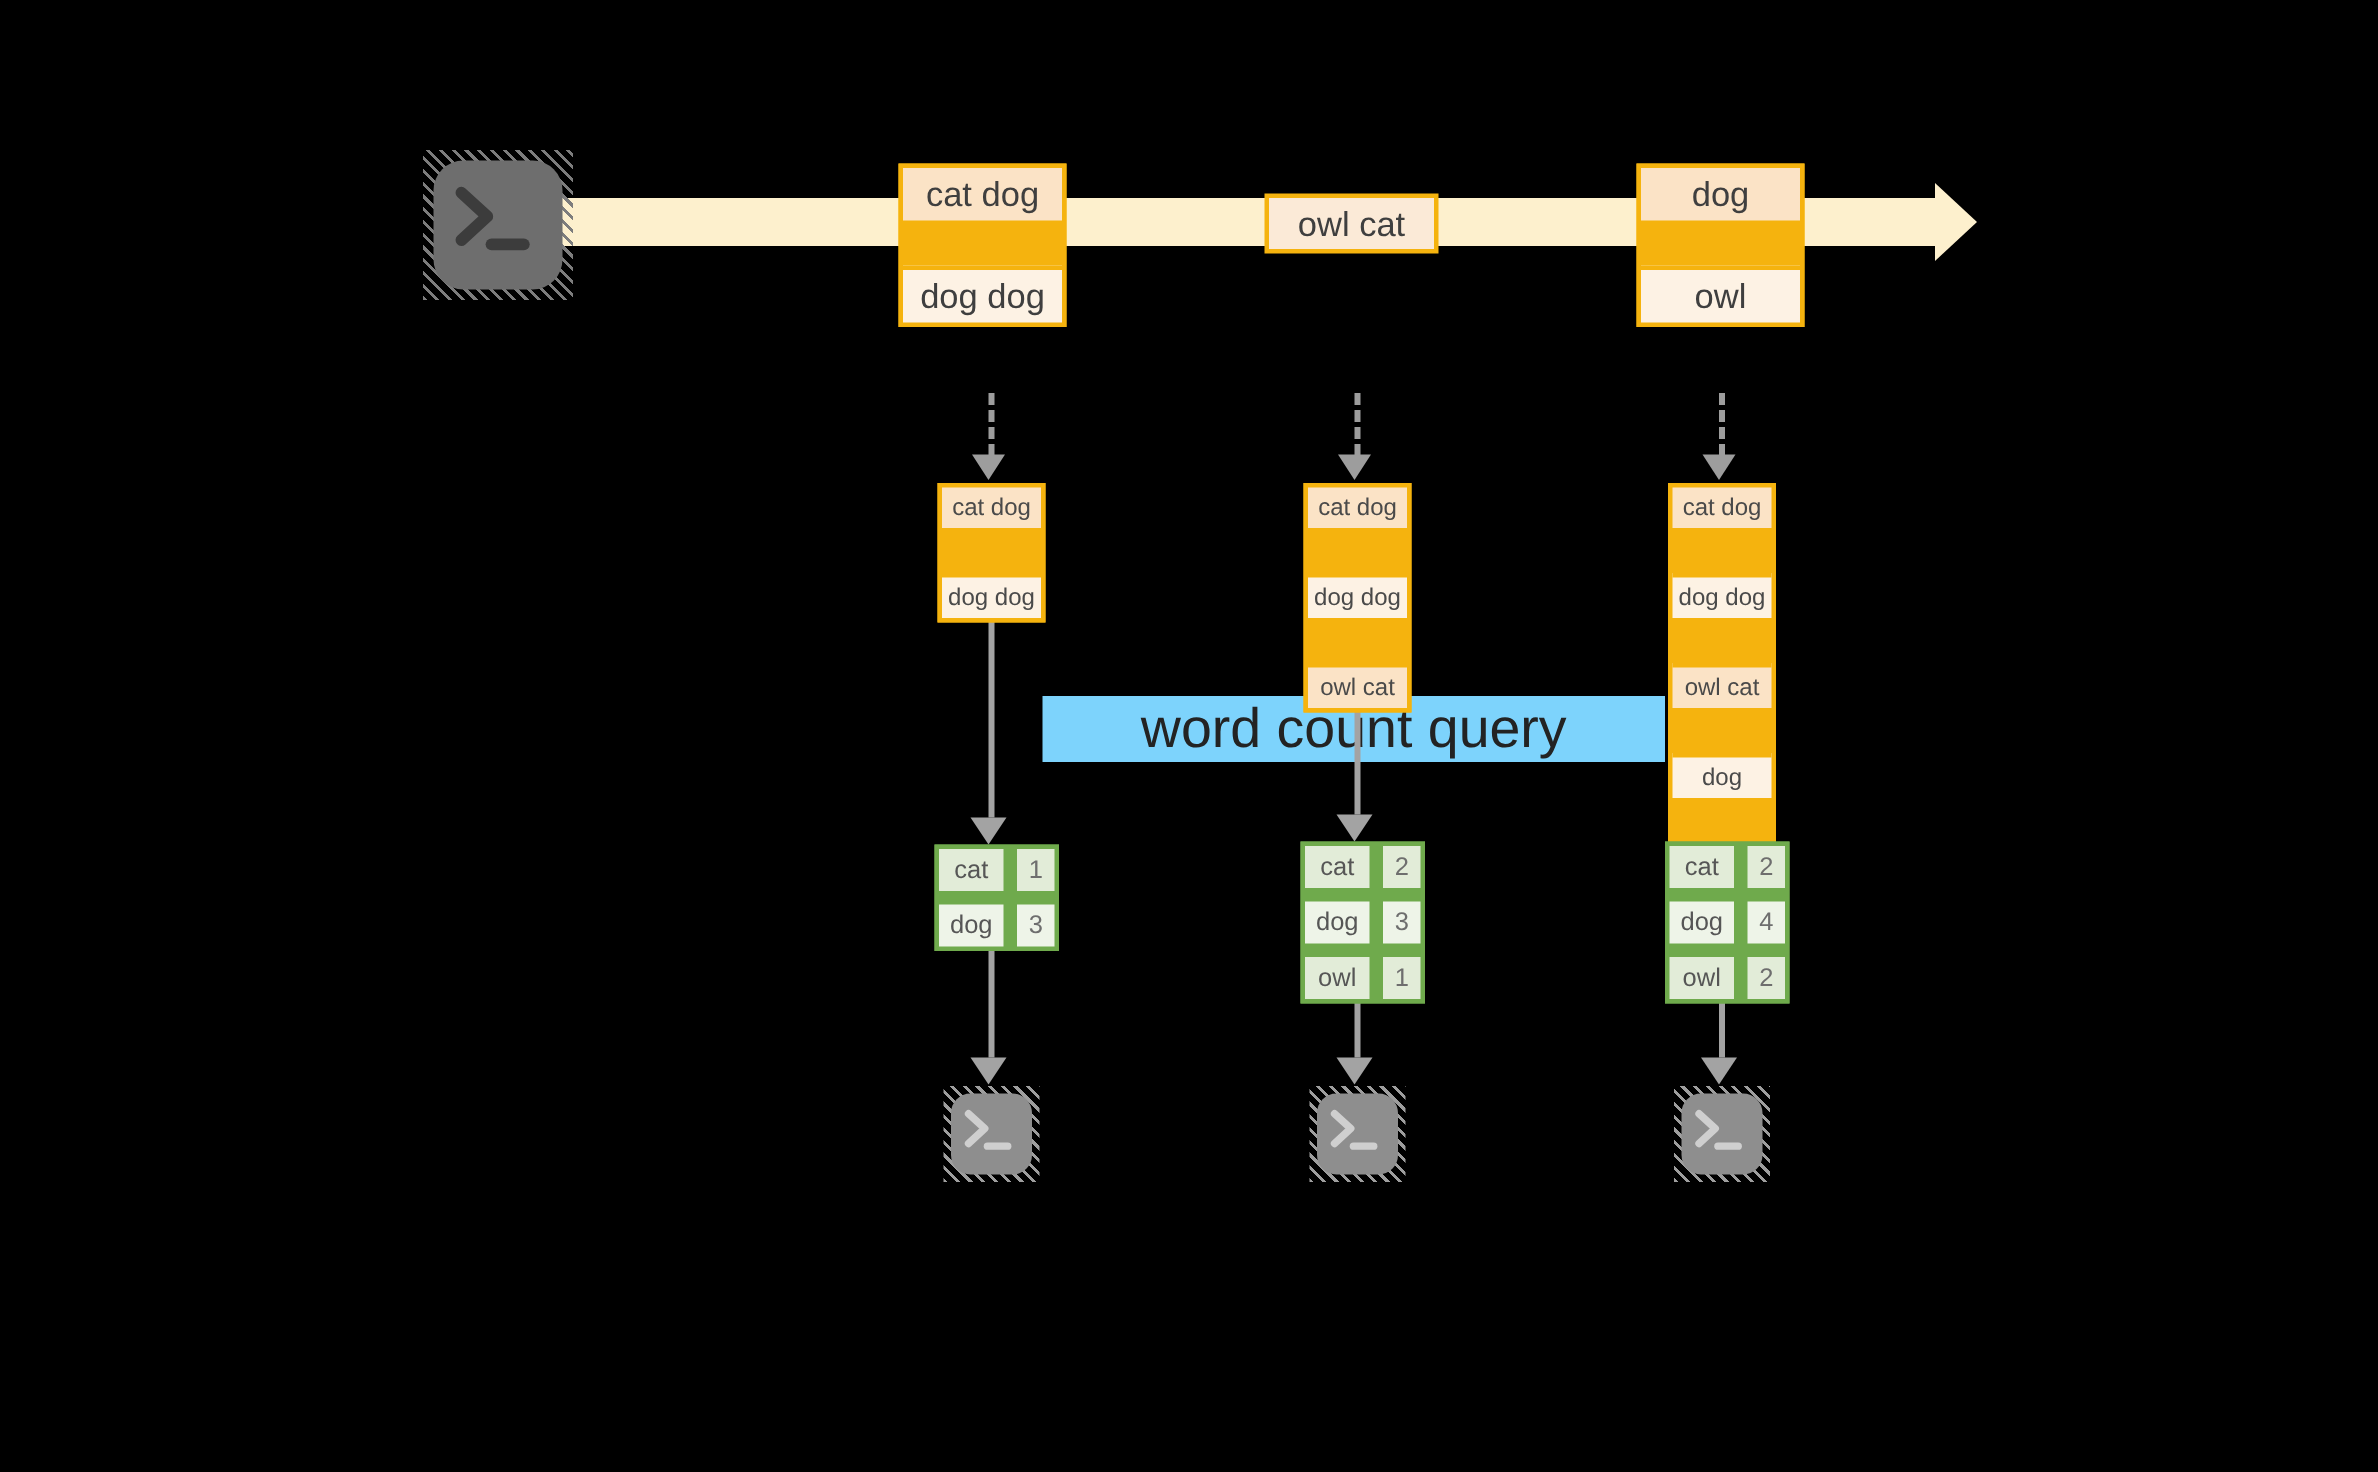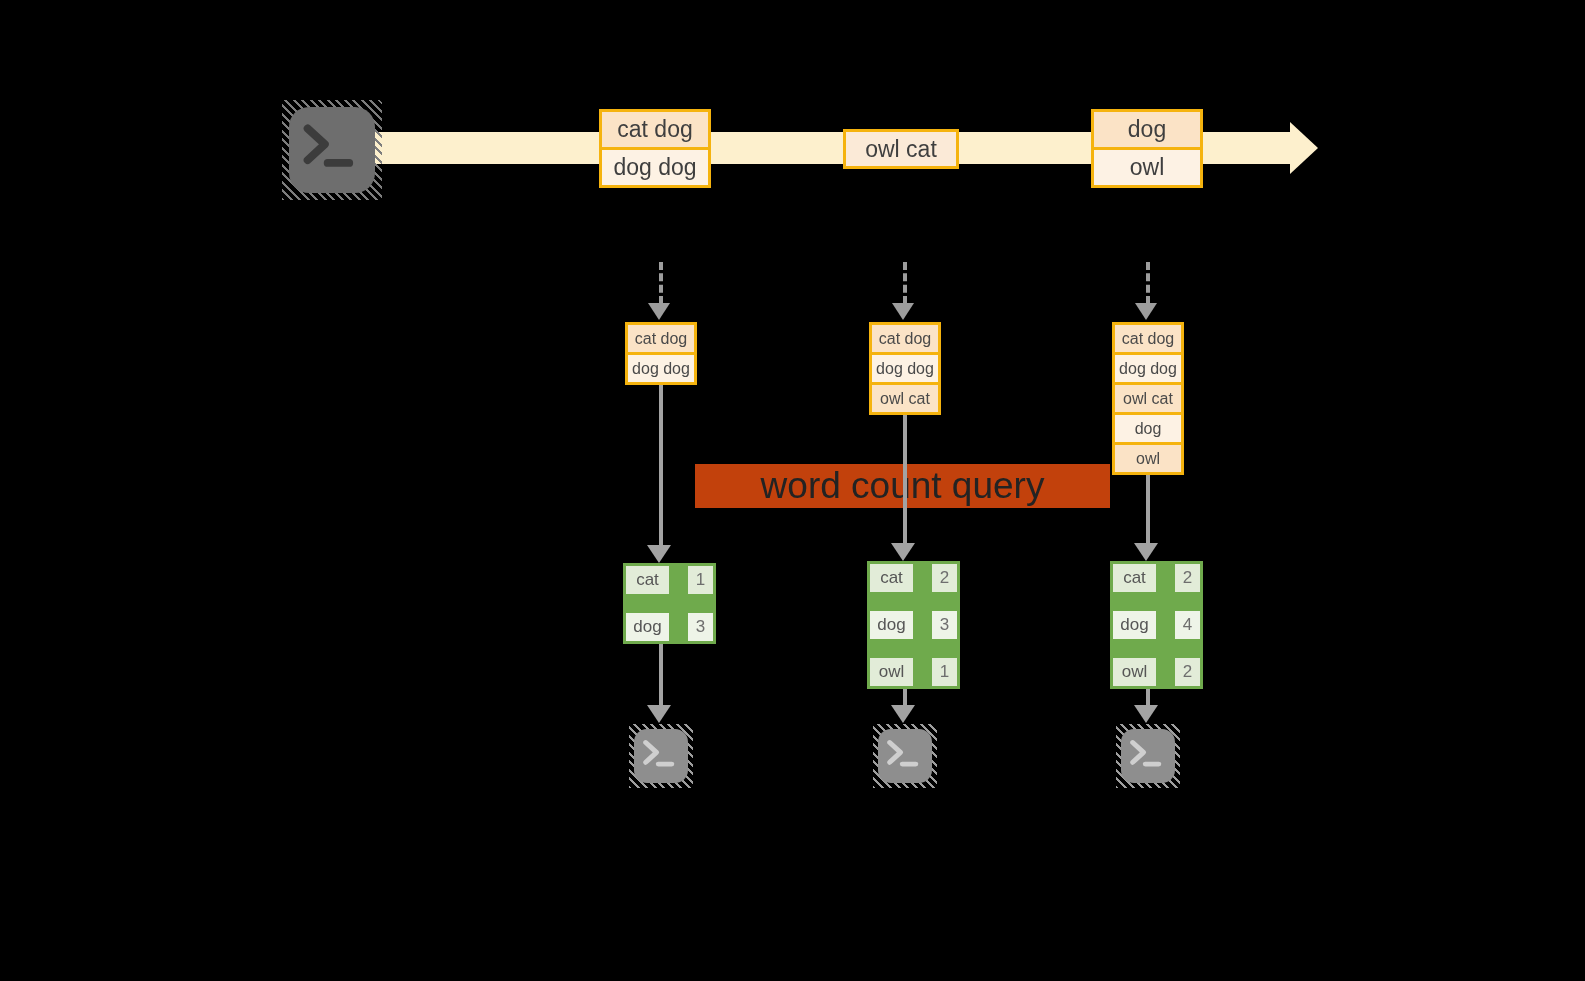--- a/index.html
+++ b/index.html
@@ -30,40 +30,40 @@
   .icon-sink .termbox{inset:5px;background:#8e8e8e;border-radius:13px;color:#cfcfcf;}
   .termbox svg{position:absolute;inset:0;width:100%;height:100%;}
   
   .band{position:absolute;left:370px;top:132px;width:920px;height:32px;background:var(--band);z-index:0;}
   .bandhead{position:absolute;left:1290px;top:122px;width:0;height:0;
     border-top:26px solid transparent;border-bottom:26px solid transparent;
     border-left:28px solid var(--band);z-index:0;}
   
   .recbox{position:absolute;border:3px solid var(--gold);box-sizing:border-box;z-index:3;background:var(--gold);}
   .recbox .cell{display:flex;align-items:center;justify-content:center;height:35px;font-size:23px;color:#3f3f3f;}
-  .recbox .cell + .cell{border-top:3px solid var(--gold);}
+  .recbox .cell + .cell{border-top:3px solid var(--gold);margin-top:30px;}
   .cell.peach{background:var(--peach);}
   .cell.cream{background:var(--cream);}
   .cell.owl{background:var(--owlfill);height:34px;}
   .stack .cell{height:27px;font-size:16px;color:#4a4a4a;}
   .stack .cell:nth-child(odd){background:var(--peach);}
   .stack .cell:nth-child(even){background:var(--cream);}
   
   .vline{position:absolute;width:0;z-index:2;}
   .vline.dash{border-left:4px dashed var(--dgray);}
   .vline.solid{border-left:4px solid var(--agray);}
   .head{position:absolute;width:0;height:0;z-index:2;}
   .head.solidh{border-left:12px solid transparent;border-right:12px solid transparent;border-top:18px solid var(--agray);}
   .head.dashh{border-left:11px solid transparent;border-right:11px solid transparent;border-top:17px solid var(--dgray);}
   
-  .qbox{position:absolute;left:695px;top:464px;width:415px;height:44px;background:#c2410c;z-index:1;
+  .qbox{position:absolute;left:695px;top:464px;width:415px;height:44px;background:#7dd3fc;z-index:1;
     display:flex;align-items:center;justify-content:center;}
   .qbox span{font-size:37px;font-weight:300;color:#232323;}
   
-  .ctable{position:absolute;display:grid;grid-template-columns:43px 25px;gap:19px;
+  .ctable{position:absolute;display:grid;grid-template-columns:43px 25px;gap:9px;
     background:var(--green);border:3px solid var(--green);z-index:3;}
   .ctable div{height:28px;display:flex;align-items:center;justify-content:center;font-size:17px;}
   .wcell{color:#565656;}
   .ncell{color:#6e6e6e;}
   .rd{background:var(--grn-dark);}
   .rl{background:var(--grn-light);}
 </style>
 </head>
 <body>
 

